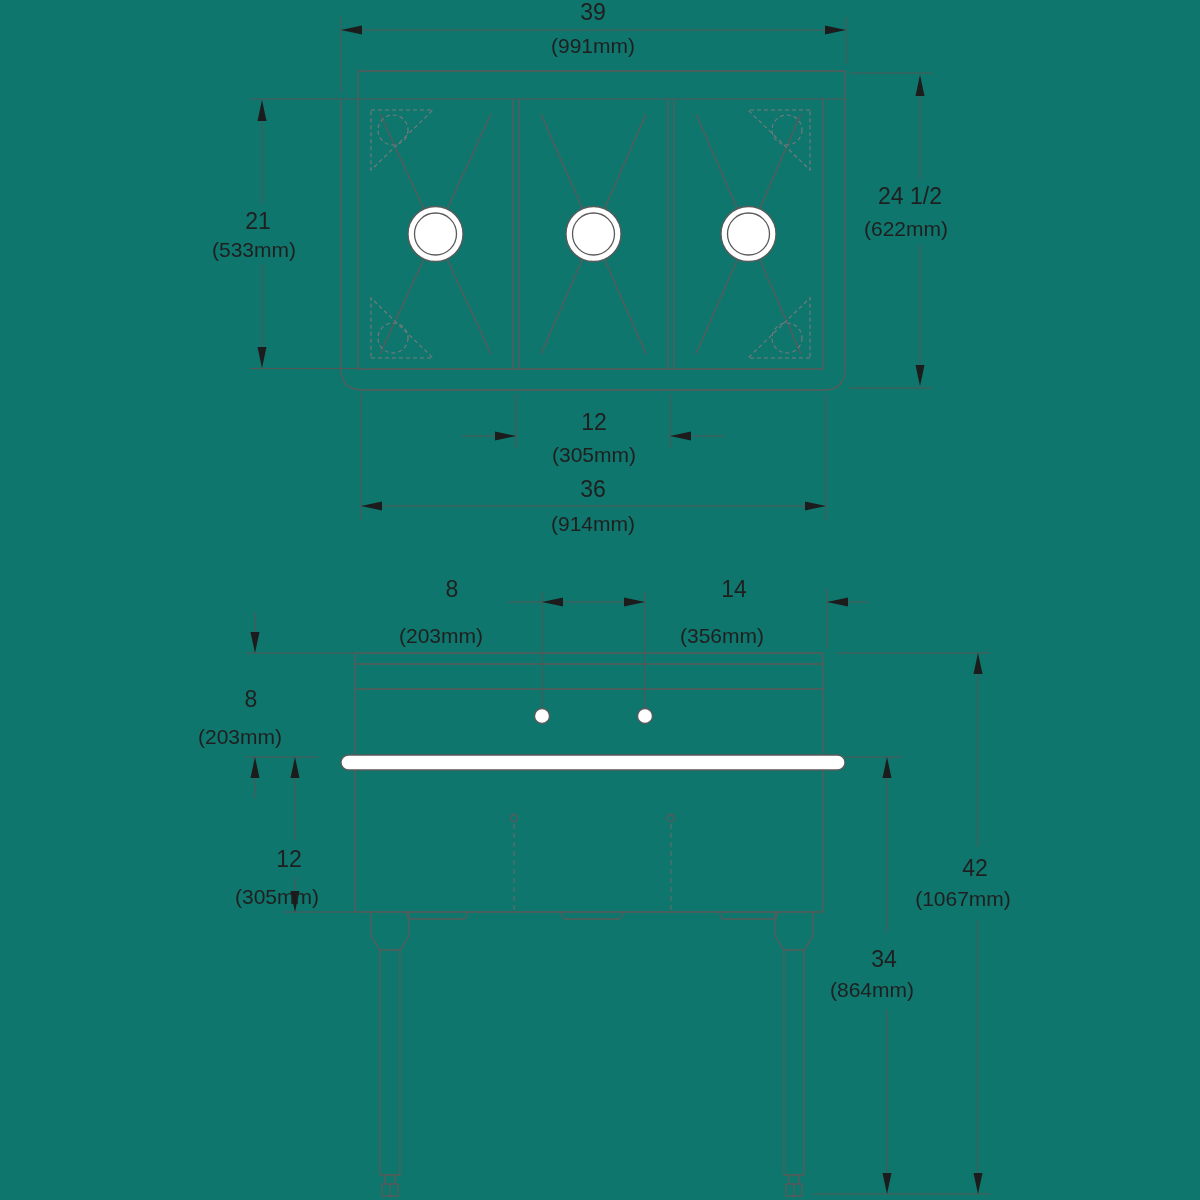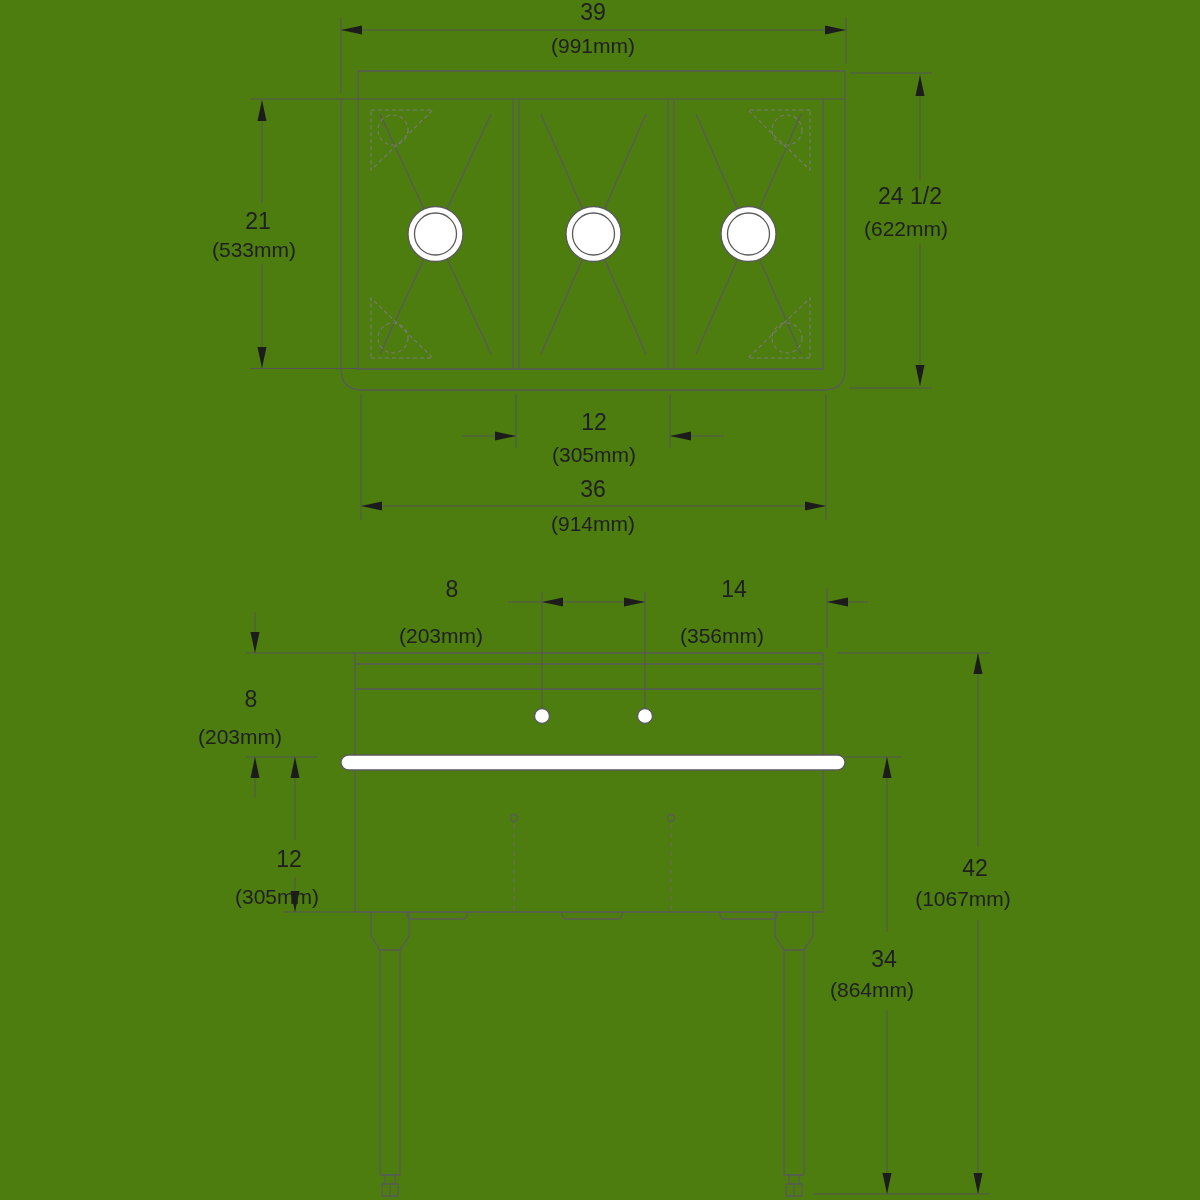--- a/index.html
+++ b/index.html
@@ -1,16 +1,16 @@
 <!DOCTYPE html>
 <html><head>
 <meta charset="utf-8">
 <style>
   html,body{margin:0;padding:0;background:#ffffff;}
-  .canvas{width:1200px;height:1200px;background:#4d7c0f;position:relative;
+  .canvas{width:1200px;height:1200px;background:#0f766e;position:relative;
           font-family:"Liberation Sans", sans-serif;}
   svg{display:block;}
   .obj{stroke:#5a5a5a;stroke-width:1.3;fill:none;stroke-linecap:butt;}
   .objw{stroke:#5a5a5a;stroke-width:1.3;fill:#ffffff;}
   .dash{stroke:#7a7a7a;stroke-width:1.1;fill:none;stroke-dasharray:4 3;}
   .cl{stroke:#6a6a6a;stroke-width:1;fill:none;stroke-dasharray:5 4;}
   .dim{stroke:#555555;stroke-width:1;fill:none;}
   .arr{fill:#1c1c1c;stroke:none;}
   text{fill:#1f1f1f;}
   .num{font-size:23px;}

